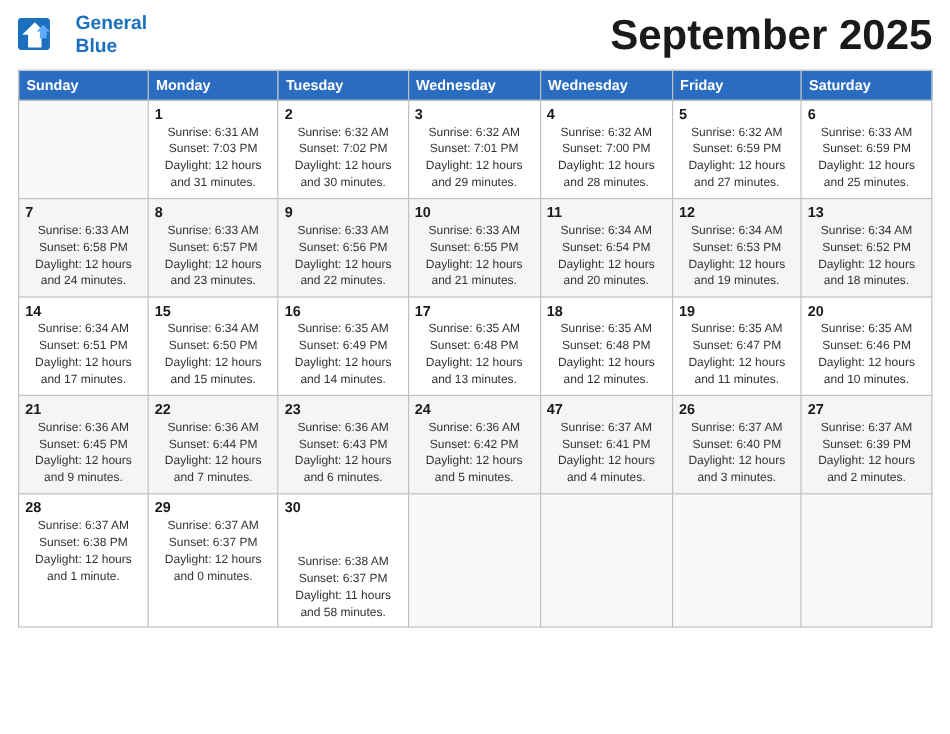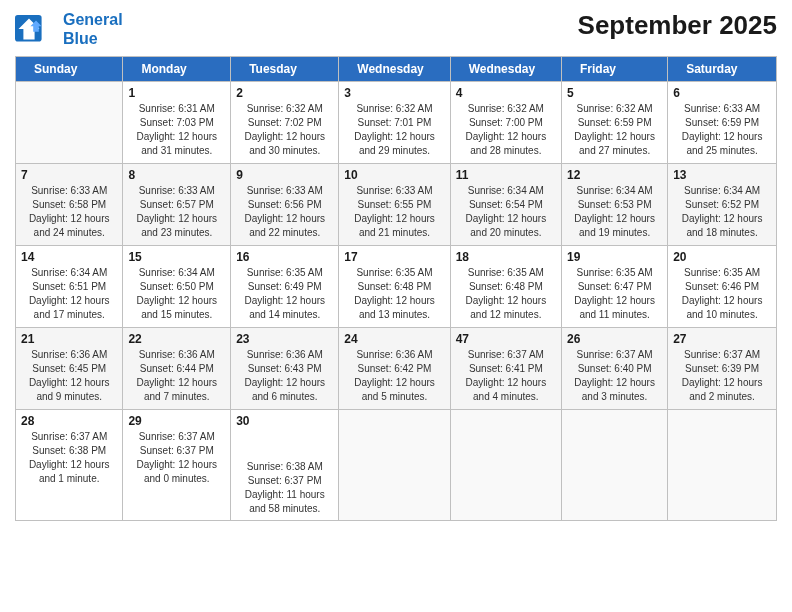--- a/index.html
+++ b/index.html
@@ -28,37 +28,37 @@
       gap: 20px;
     }
     .logo-icon {
       width: 28px;
       height: 28px;
     }
     .title-block {
       text-align: right;
     }
     .month-title {
-      font-size: 26px;
+      font-size: 35px;
       font-weight: bold;
       color: #1a1a1a;
     }
     .subtitle {
       font-size: 13px;
       color: #444;
     }
     table {
       width: 100%;
       border-collapse: collapse;
       font-size: 10px;
     }
     thead tr th {
       background: #2a6dc0;
       color: #fff;
-      padding: 5px 18px;
+      padding: 5px 6px;
       text-align: left;
       font-size: 12px;
       font-weight: bold;
       border: 1px solid #c0c0c0;
     }
     tbody tr td {
       border: 1px solid #c0c0c0;
       vertical-align: top;
       padding: 4px 5px;
       height: 82px;

